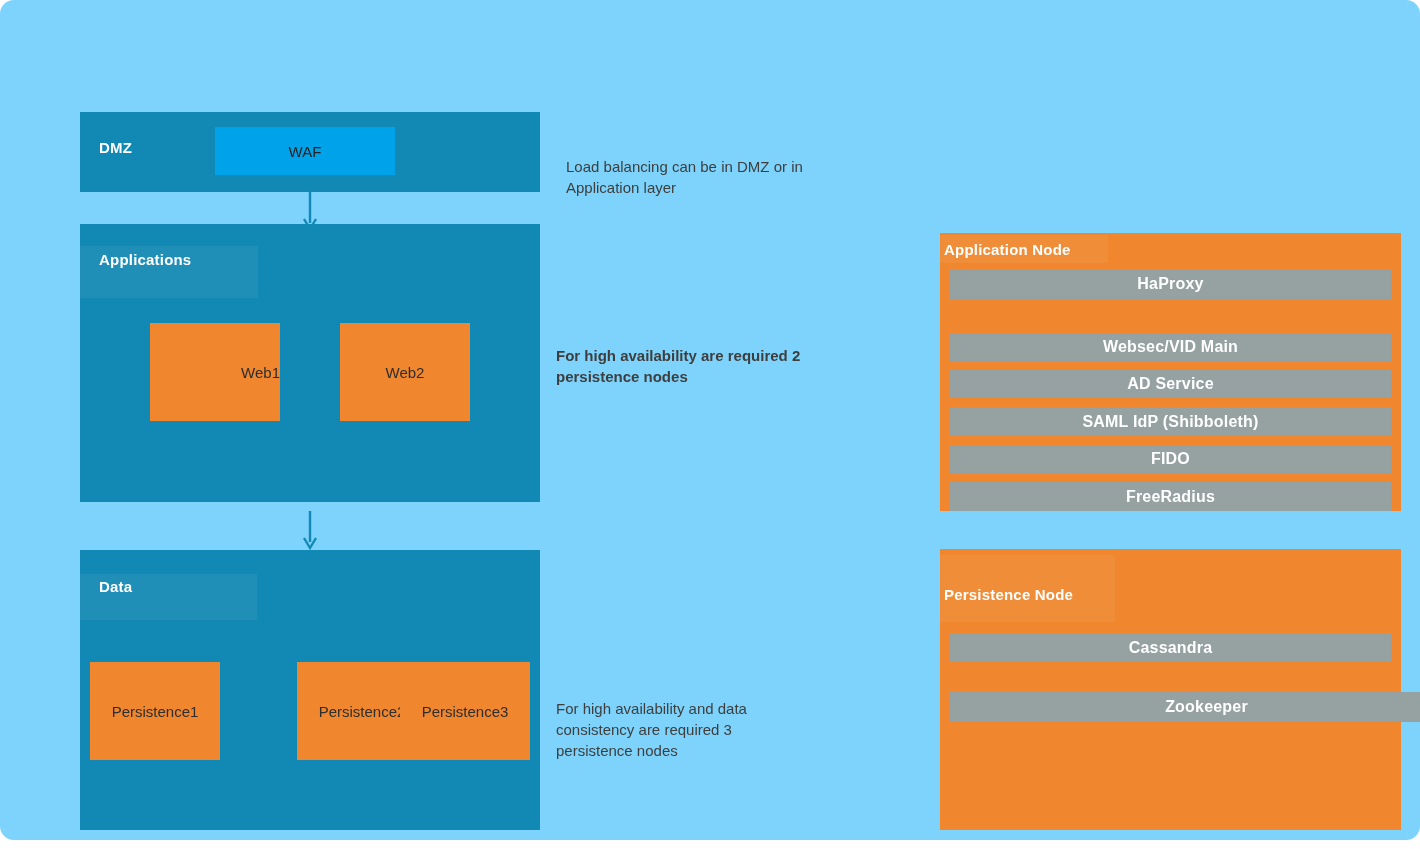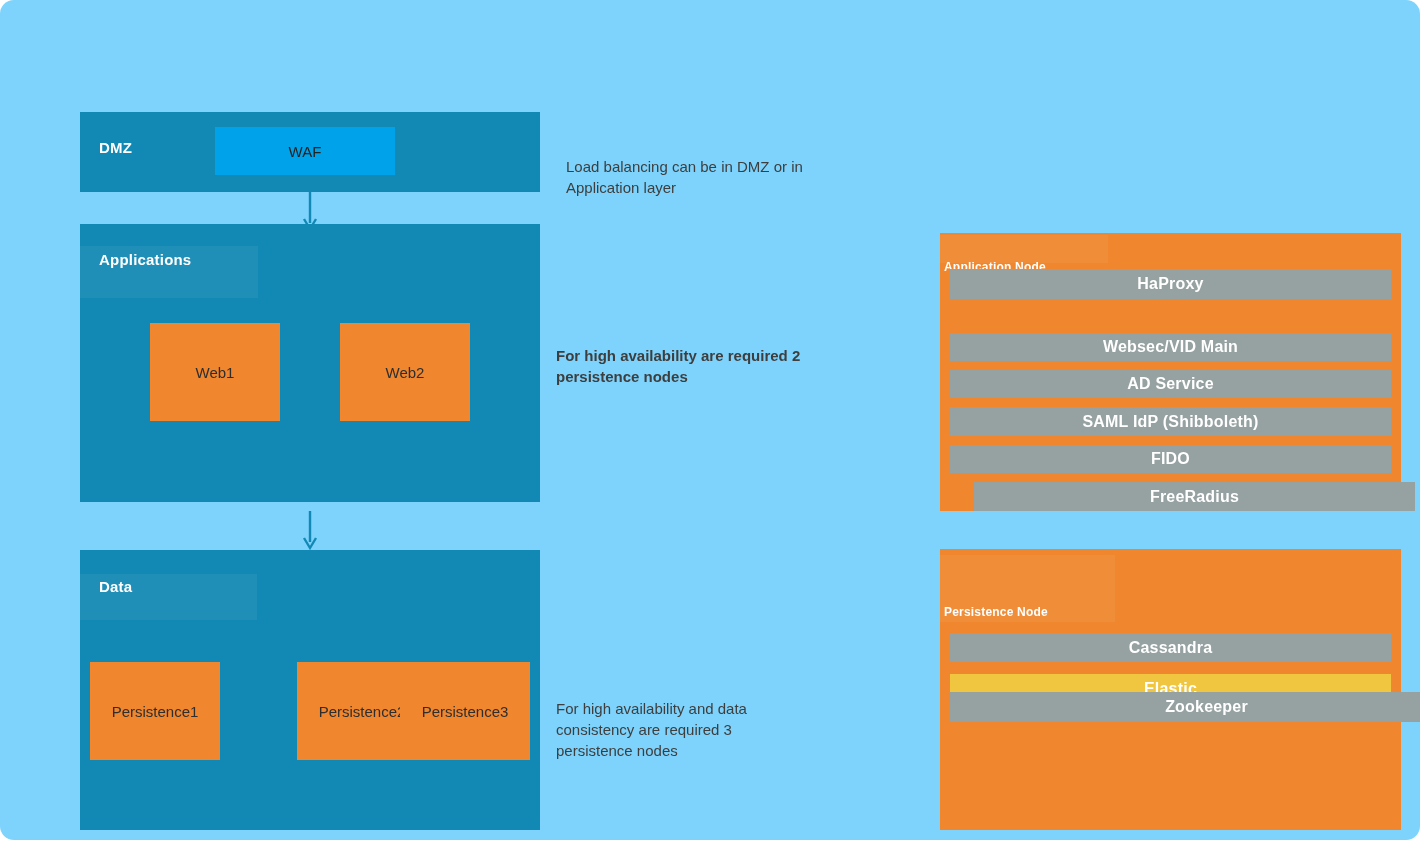--- a/index.html
+++ b/index.html
@@ -82,24 +82,23 @@
     left: 940px;
     width: 461px;
     background: #F0862D;
   }
   .detail-app { top: 233px; height: 278px; }
   .detail-pers { top: 549px; height: 281px; }
   .detail-title {
     position: absolute;
     left: 4px;
     color: #ffffff;
-    font-size: 12px;
+    font-size: 15px;
     font-weight: bold;
     letter-spacing: 0.2px;
-    margin-top: 19px;
   }
   .service-bar {
     position: absolute;
     left: 10px;
     width: 441px;
     background: #96A1A1;
     display: flex;
     align-items: center;
     justify-content: center;
     color: #ffffff;
@@ -122,21 +121,21 @@
   </div>
 
   <svg class="flow-arrow" style="left:300px; top:192px;" viewBox="0 0 20 40">
     <line x1="10" y1="0" x2="10" y2="31" stroke="#1289B4" stroke-width="2.4"></line>
     <path d="M 4 27 L 10 37 L 16 27" fill="none" stroke="#1289B4" stroke-width="2.4"></path>
   </svg>
 
   <div class="layer layer-apps">
     <div class="hl" style="left:0; top:22px; width:178px; height:52px;"></div>
     <div class="layer-label" style="top:27px">Applications</div>
-    <div class="orange-node" style="left:70px; top:99px;">
+    <div class="orange-node" style="left:70px; top:99px;justify-content:flex-end;">
       <span>Web1</span>
     </div>
     <div class="orange-node" style="left:260px; top:99px;">
       <span>Web2</span>
     </div>
   </div>
 
   <svg class="flow-arrow" style="left:300px; top:511px;" viewBox="0 0 20 40">
     <line x1="10" y1="0" x2="10" y2="31" stroke="#1289B4" stroke-width="2.4"></line>
     <path d="M 4 27 L 10 37 L 16 27" fill="none" stroke="#1289B4" stroke-width="2.4"></path>
@@ -181,32 +180,29 @@
     </div>
     <div class="service-bar" style="top:137px; height:28px;">
       <span>AD Service</span>
     </div>
     <div class="service-bar" style="top:174px; height:29px;">
       <span>SAML IdP (Shibboleth)</span>
     </div>
     <div class="service-bar" style="top:212px; height:28px;">
       <span>FIDO</span>
     </div>
-    <div class="service-bar" style="top:249px; height:29px;margin-left:24px;">
+    <div class="service-bar" style="top:249px; height:29px;">
       <span>FreeRadius</span>
     </div>
   </div>
 
   <div class="detail-box detail-pers">
     <div class="hl" style="left:0; top:6px; width:175px; height:67px;"></div>
     <div class="detail-title" style="top:37px">Persistence Node</div>
     <div class="service-bar" style="top:84px; height:29px;">
       <span>Cassandra</span>
     </div>
-    <div class="service-bar yellow" style="top:125px; height:30px;">
-      <span>Elastic</span>
-    </div>
     <div class="service-bar" style="top:143px; height:30px;padding-left:36px;">
       <span>Zookeeper</span>
     </div>
   </div>
 
 </div>
 
 </body></html>

